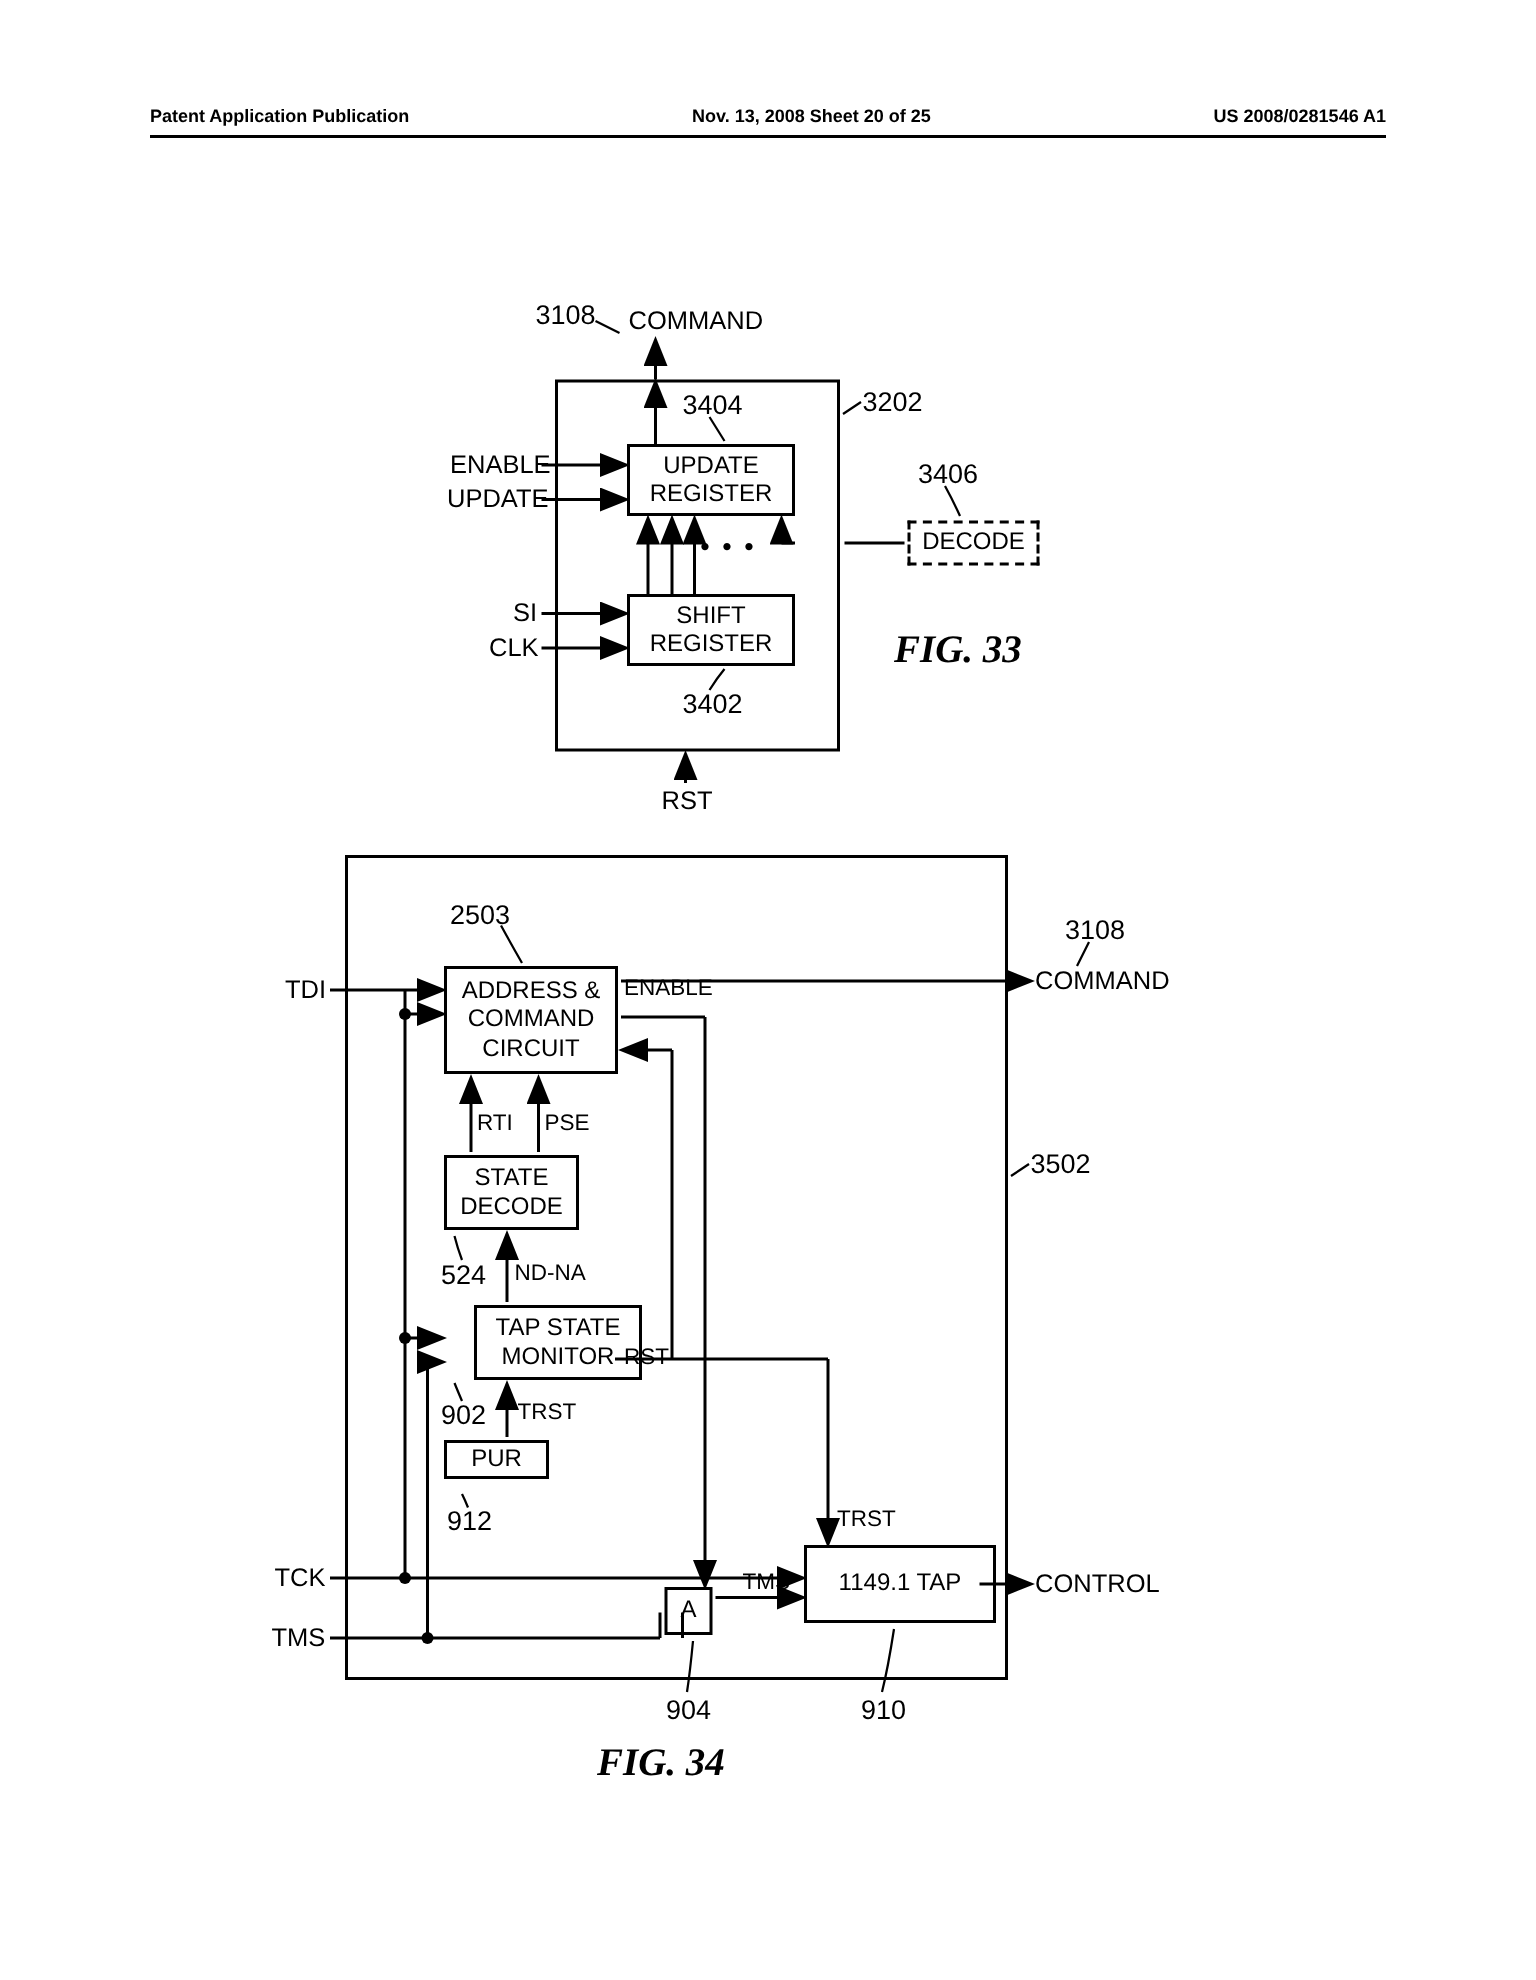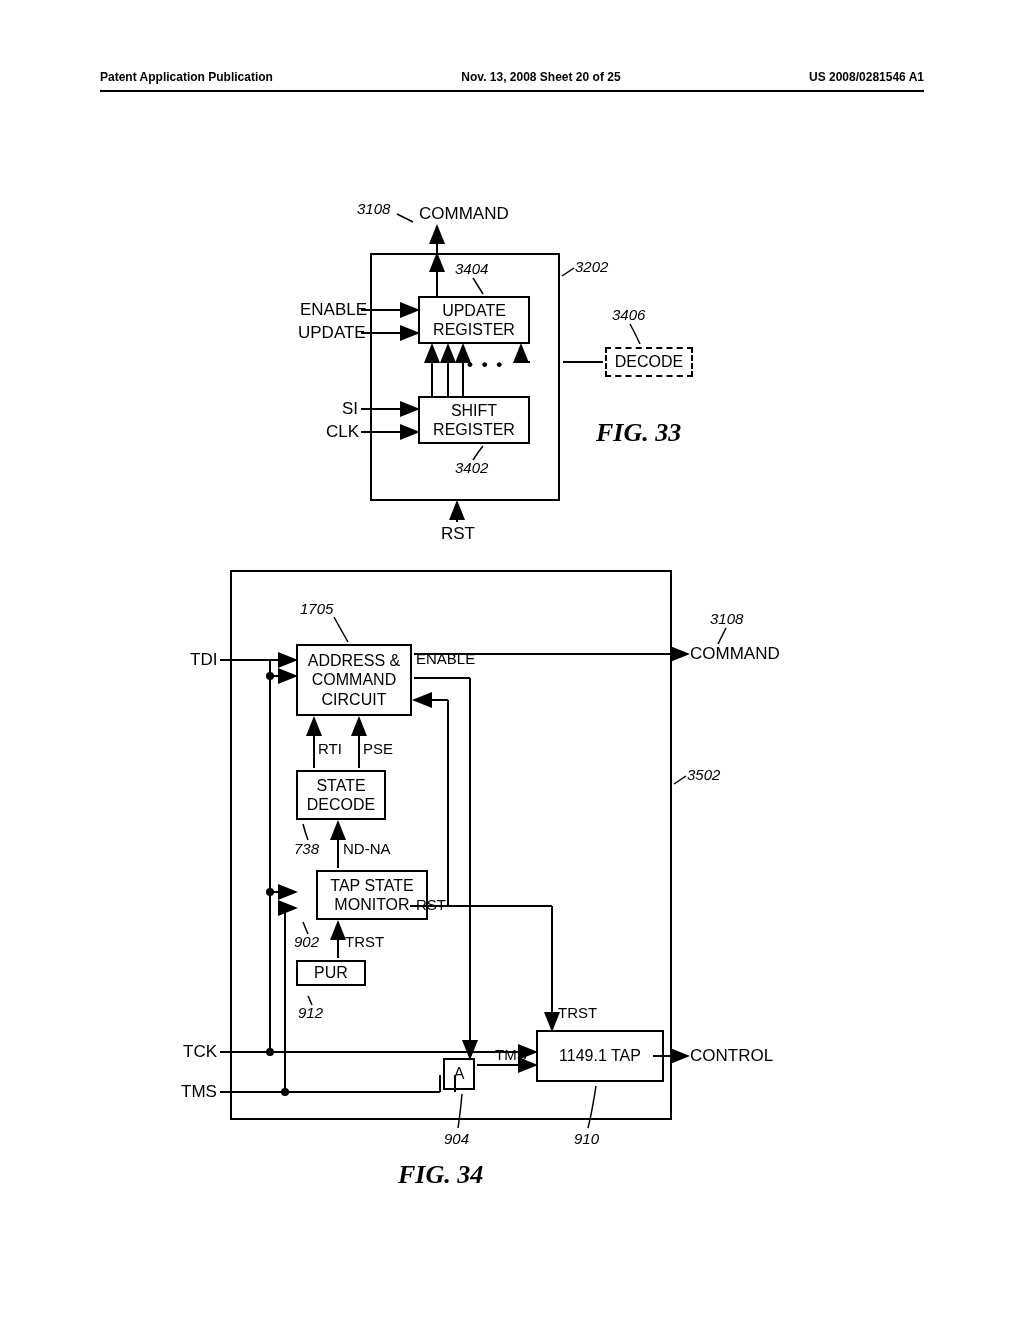--- a/index.html
+++ b/index.html
@@ -27,22 +27,21 @@
   }
   .figure-label {
     position: absolute;
     font-family: "Times New Roman", serif;
     font-style: italic;
     font-weight: bold;
     font-size: 26px;
   }
   .ref-num {
     position: absolute;
-    font-size: 15px;
-    font-style: italic;
+    font-size: 18px;
   }
   .sig-label {
     position: absolute;
     font-size: 17px;
   }
   .block {
     position: absolute;
     border: 2.5px solid #000;
     background: #fff;
     text-align: center;
@@ -196,24 +195,24 @@
 <div class="sig-label" style="left:690px; top:1046px;">CONTROL</div>
 <div class="sig-label" style="left:416px; top:650px; font-size:15px;">ENABLE</div>
 <div class="sig-label" style="left:318px; top:740px; font-size:15px;">RTI</div>
 <div class="sig-label" style="left:363px; top:740px; font-size:15px;">PSE</div>
 <div class="sig-label" style="left:343px; top:840px; font-size:15px;">ND-NA</div>
 <div class="sig-label" style="left:416px; top:896px; font-size:15px;">RST</div>
 <div class="sig-label" style="left:345px; top:933px; font-size:15px;">TRST</div>
 <div class="sig-label" style="left:558px; top:1004px; font-size:15px;">TRST</div>
 <div class="sig-label" style="left:495px; top:1046px; font-size:15px;">TMS'</div>
 
-<div class="ref-num" style="left:300px; top:600px;">1705</div>
+<div class="ref-num" style="left:300px; top:600px;">2503</div>
 <div class="ref-num" style="left:710px; top:610px;">3108</div>
 <div class="ref-num" style="left:687px; top:766px;">3502</div>
-<div class="ref-num" style="left:294px; top:840px;">738</div>
+<div class="ref-num" style="left:294px; top:840px;">524</div>
 <div class="ref-num" style="left:294px; top:933px;text-align:center;">902</div>
 <div class="ref-num" style="left:298px; top:1004px;">912</div>
 <div class="ref-num" style="left:444px; top:1130px;">904</div>
 <div class="ref-num" style="left:574px; top:1130px;">910</div>
 
 <div class="figure-label" style="left:398px; top:1160px;">FIG. 34</div>
 
 <svg class="overlay" width="1024" height="1320">
   <defs>
     <marker id="ah2" markerWidth="10" markerHeight="8" refX="8" refY="4" orient="auto">

